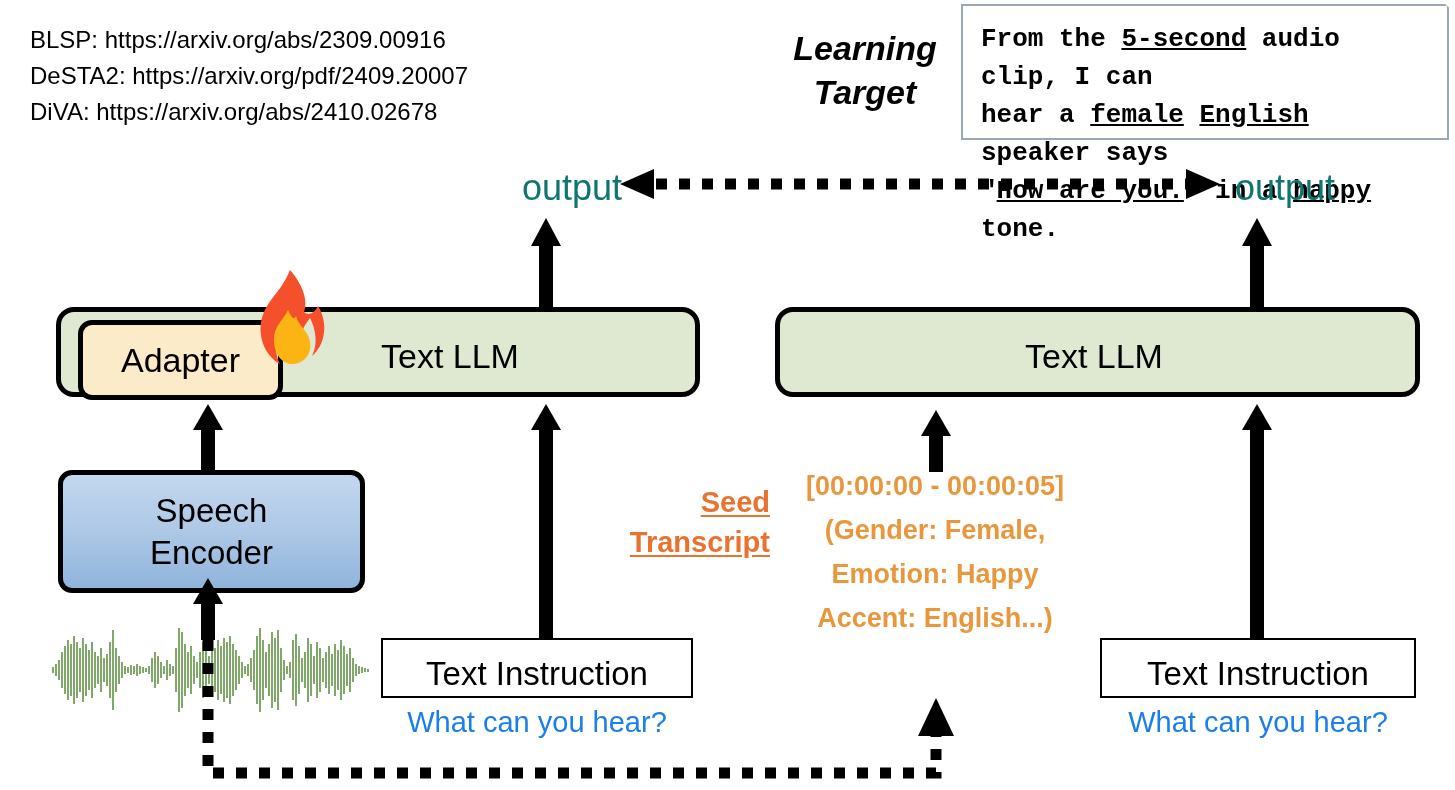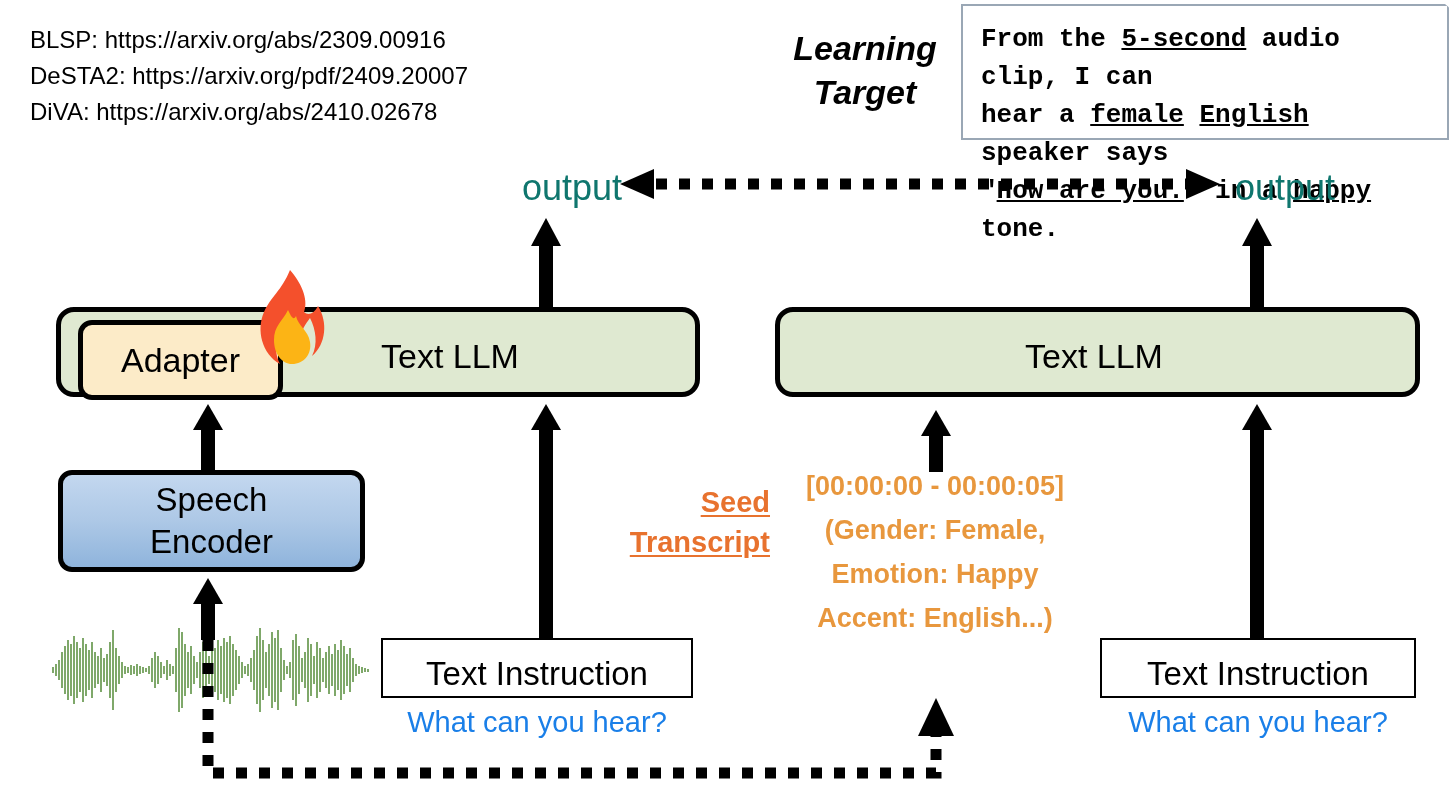--- a/index.html
+++ b/index.html
@@ -210,21 +210,21 @@
     </svg>
   </div>
 
   <div class="abs" style="left:190px; top:404px; width:36px; height:68px;">
     <svg width="36" height="68" viewBox="0 0 36 68">
       <polygon points="18,0 3,26 33,26" fill="#000000"></polygon>
       <rect x="11" y="22" width="14" height="46" fill="#000000"></rect>
     </svg>
   </div>
 
-  <div class="abs encoder-box" style="left:58px; top:470px; width:307px; height:102px;">
+  <div class="abs encoder-box" style="left:58px; top:470px; width:307px; height:123px;">
     <div class="encoder-label">Speech</div>
     <div class="encoder-label">Encoder</div>
   </div>
 
   <div class="abs" style="left:190px; top:578px; width:36px; height:62px;">
     <svg width="36" height="62" viewBox="0 0 36 62">
       <polygon points="18,0 3,26 33,26" fill="#000000"></polygon>
       <rect x="11" y="22" width="14" height="40" fill="#000000"></rect>
     </svg>
   </div>

